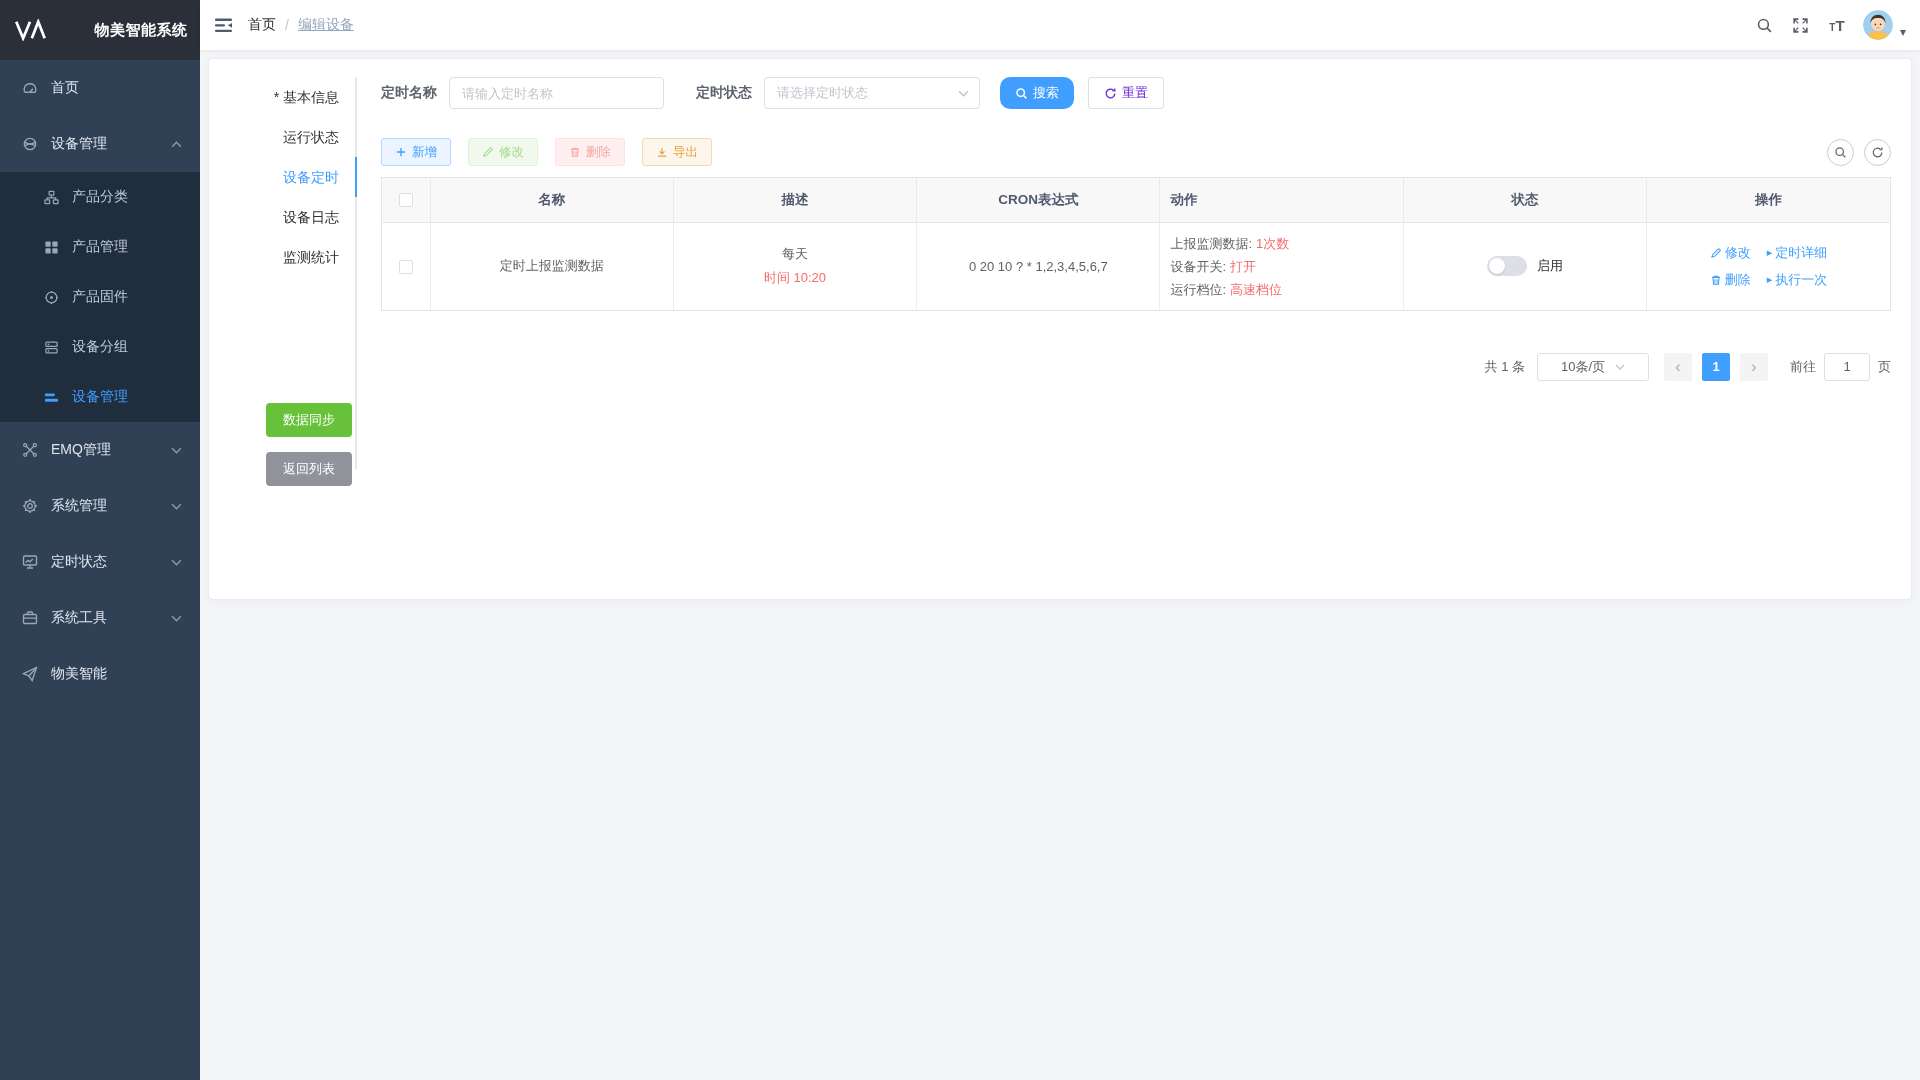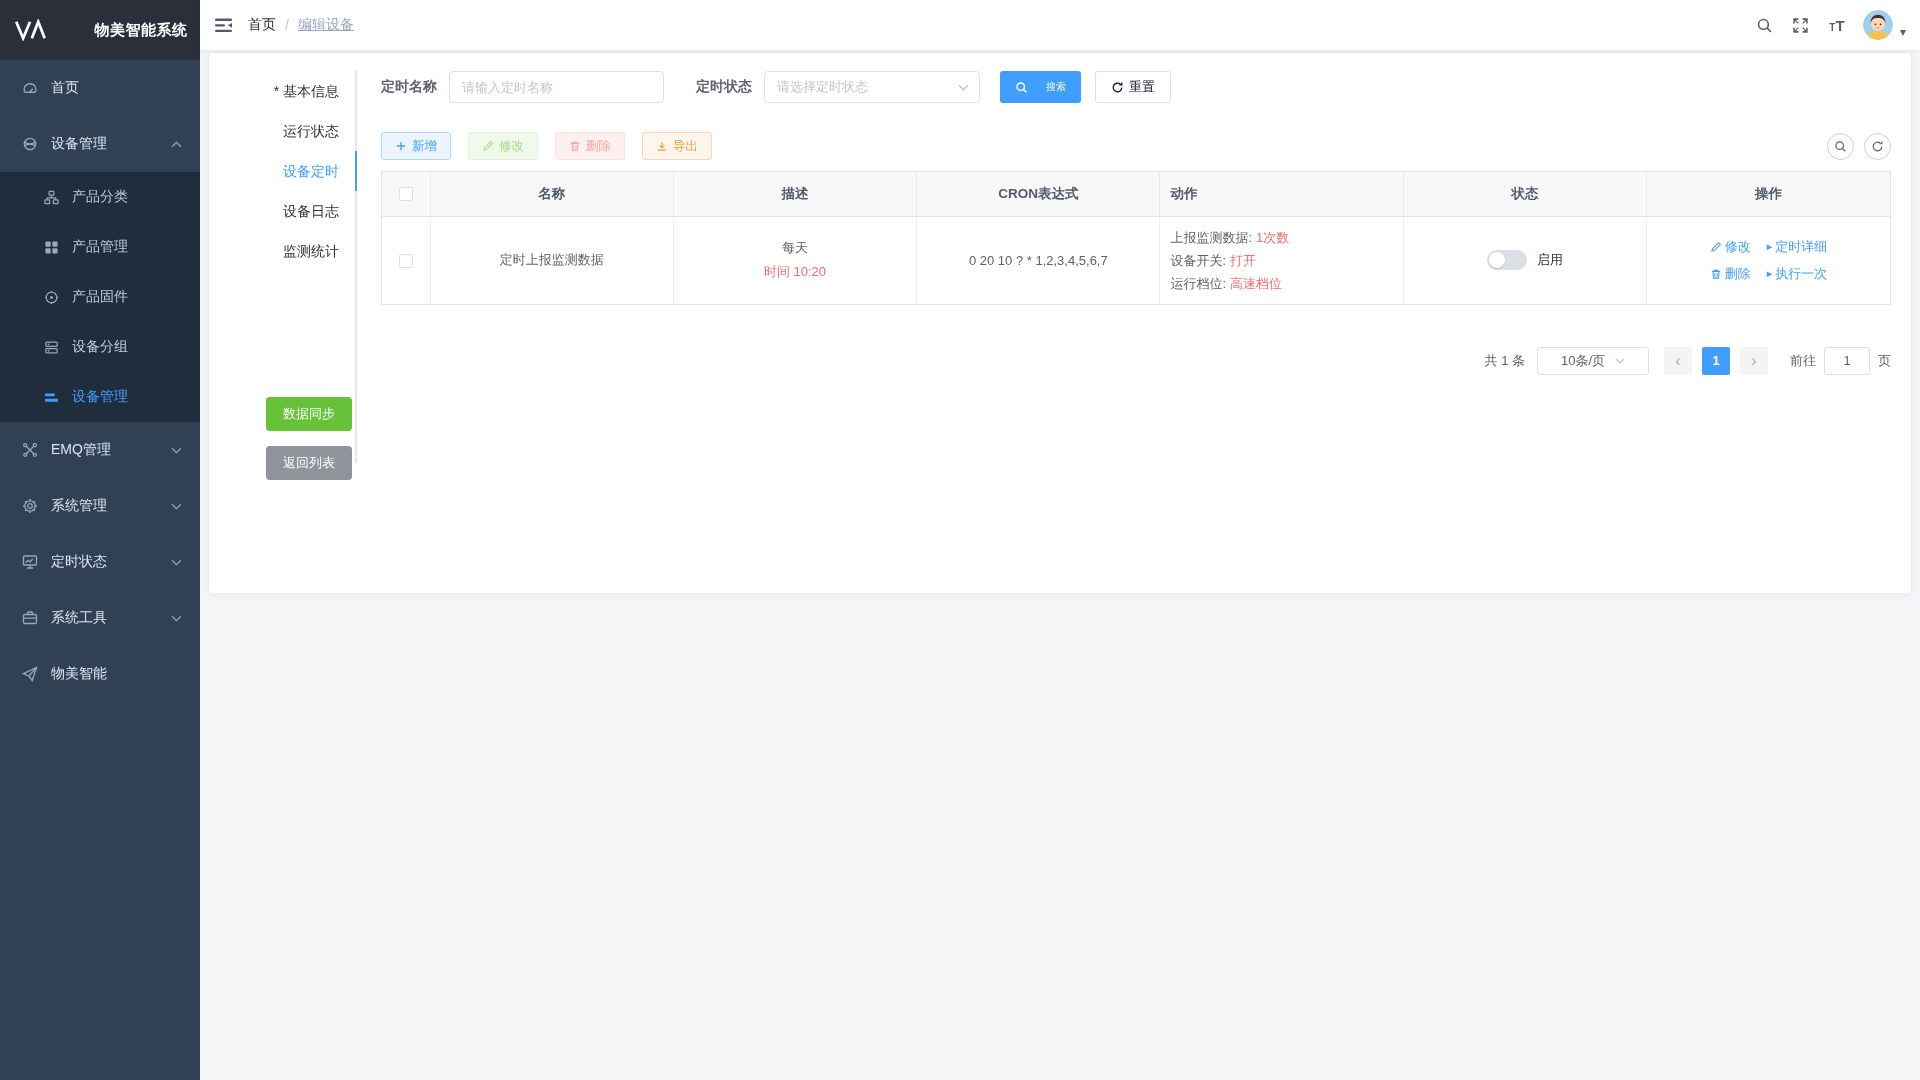--- a/index.html
+++ b/index.html
@@ -32,21 +32,21 @@
   .nav-right { margin-left:auto; display:flex; align-items:center; }
   .nav-ico-btn { width:36px; height:50px; display:flex; align-items:center; justify-content:center; color:#5a5e66; cursor:pointer; }
   .font-size-btn { align-items:center; font-weight:600; }
   .font-size-btn .t-sm { font-size:10px; margin-top:4px; }
   .font-size-btn .t-lg { font-size:15px; }
   .avatar-wrap { display:flex; align-items:center; margin:0 4px 0 8px; cursor:pointer; }
   .avatar { width:30px; height:30px; border-radius:50%; overflow:hidden; flex:none; }
   .user-caret { color:#5a5e66; font-size:12px; margin:14px 0 0 7px; }
 
   
-  .app-main { flex:1; background:#f4f5f7; padding:2px 8px; overflow:hidden; }
+  .app-main { flex:1; background:#f4f5f7; padding:8px 8px; overflow:hidden; }
   .card { background:#fff; border:1px solid #e6ebf5; border-radius:4px; height:542px; display:flex; padding:15px 20px 15px 15px; box-shadow:0 2px 12px rgba(0,0,0,.04); }
 
   
   .tabs-col { width:133px; flex:none; position:relative; padding-top:3px; }
   .tabs-rail { position:absolute; right:0; top:3px; width:2px; height:392px; background:#e4e7ed; }
   .tabs-bar { position:absolute; right:0; top:83px; width:2px; height:40px; background:#409eff; z-index:1; }
   .tab { height:40px; line-height:40px; text-align:right; padding-right:18px; font-size:14px; color:#303133; cursor:pointer; white-space:nowrap; }
   .tab.active { color:#409eff; }
   .side-btns { margin-top:126px; padding-left:42px; display:flex; flex-direction:column; align-items:flex-start; gap:15px; }
   .btn-sync,.btn-back { border:none; color:#fff; font-size:13px; padding:8px 17px; border-radius:4px; cursor:pointer; font-family:inherit; }
@@ -56,22 +56,22 @@
   
   .content-col { flex:1; min-width:0; padding-left:24px; display:flex; flex-direction:column; }
   .search-row { display:flex; align-items:center; margin-top:3px; }
   .f-label { font-size:14px; font-weight:700; color:#5f6470; margin-right:12px; white-space:nowrap; }
   .input { width:215px; height:32px; border:1px solid #dcdfe6; border-radius:4px; padding:0 12px; font-size:13px; color:#606266; background:#fff; font-family:inherit; outline:none; }
   .input::placeholder { color:#c0c4cc; }
   .grp2 { margin-left:32px; display:flex; align-items:center;justify-content:flex-end; }
   .select { width:216px; height:32px; border:1px solid #dcdfe6; border-radius:4px; background:#fff; display:flex; align-items:center; justify-content:space-between; padding:0 10px 0 12px; cursor:pointer; }
   .select .ph { font-size:13px; color:#c0c4cc; }
   .select .chev { color:#c0c4cc; }
-  .btn-search { margin-left:20px; height:32px; padding:0 15px; background:#409eff; color:#fff; border:none; border-radius:3px; font-size:10px; display:flex; align-items:center; gap:18px; cursor:pointer; font-family:inherit; }
-  .btn-reset { margin-left:14px; height:32px; padding:0 15px; background:#fff; color:#0f172a; border:1px solid #dcdfe6; border-radius:3px; font-size:13px; display:flex; align-items:center; gap:5px; cursor:pointer; font-family:inherit; }
+  .btn-search { margin-left:20px; height:32px; padding:0 15px; background:#409eff; color:#fff; border:none; border-radius:10px; font-size:13px; display:flex; align-items:center; gap:5px; cursor:pointer; font-family:inherit; }
+  .btn-reset { margin-left:14px; height:32px; padding:0 15px; background:#fff; color:#6d28d9; border:1px solid #dcdfe6; border-radius:3px; font-size:13px; display:flex; align-items:center; gap:5px; cursor:pointer; font-family:inherit; }
 
   .toolbar { display:flex; align-items:center; margin-top:29px; }
   .tb-btn { height:28px; padding:0 13px; border-radius:3px; font-size:12.5px; display:flex; align-items:center; gap:5px; border:1px solid transparent; margin-right:17px; cursor:pointer; font-family:inherit; background:#fff; }
   .tb-add { background:#ecf5ff; border-color:#b3d8ff; color:#409eff; }
   .tb-edit { background:#f0f9eb; border-color:#e1f3d8; color:#a4da89; }
   .tb-del { background:#fef0f0; border-color:#fde2e2; color:#f9a7a7; }
   .tb-exp { background:#fdf6ec; border-color:#f5dab1; color:#e6a23c; }
   .tb-utils { margin-left:auto; display:flex; gap:10px; }
   .util-btn { width:27px; height:27px; border-radius:50%; border:1px solid #c9ccd1; background:#fff; color:#606266; display:flex; align-items:center; justify-content:center; cursor:pointer; }
 

